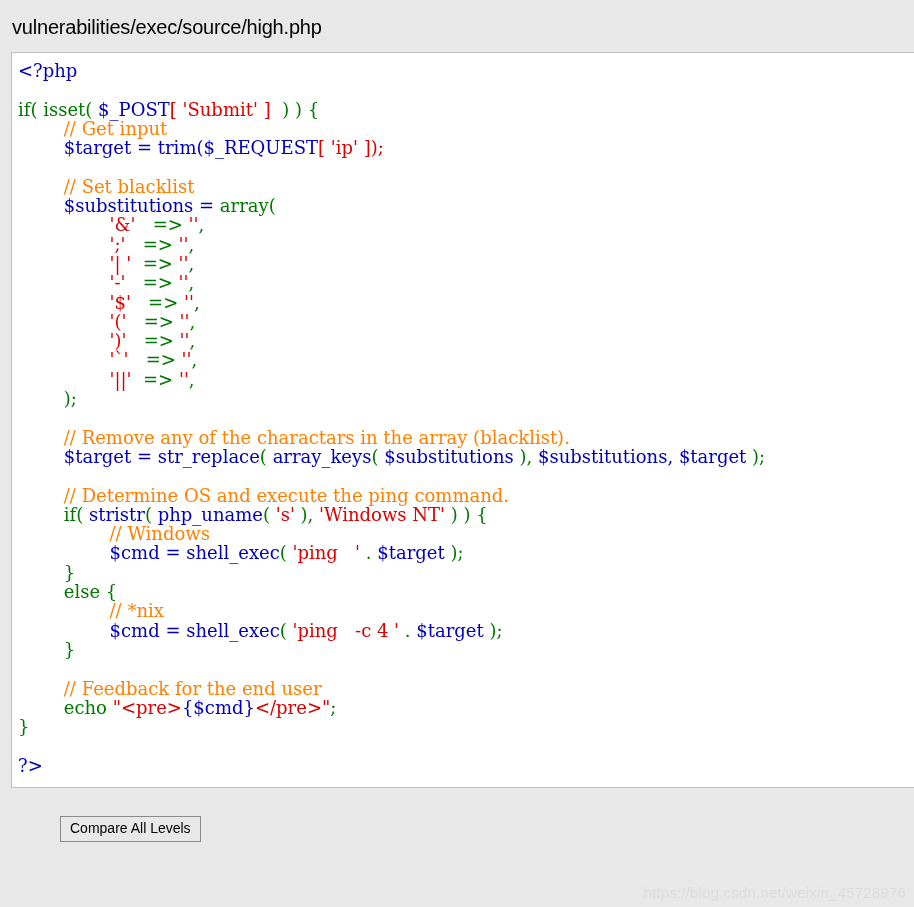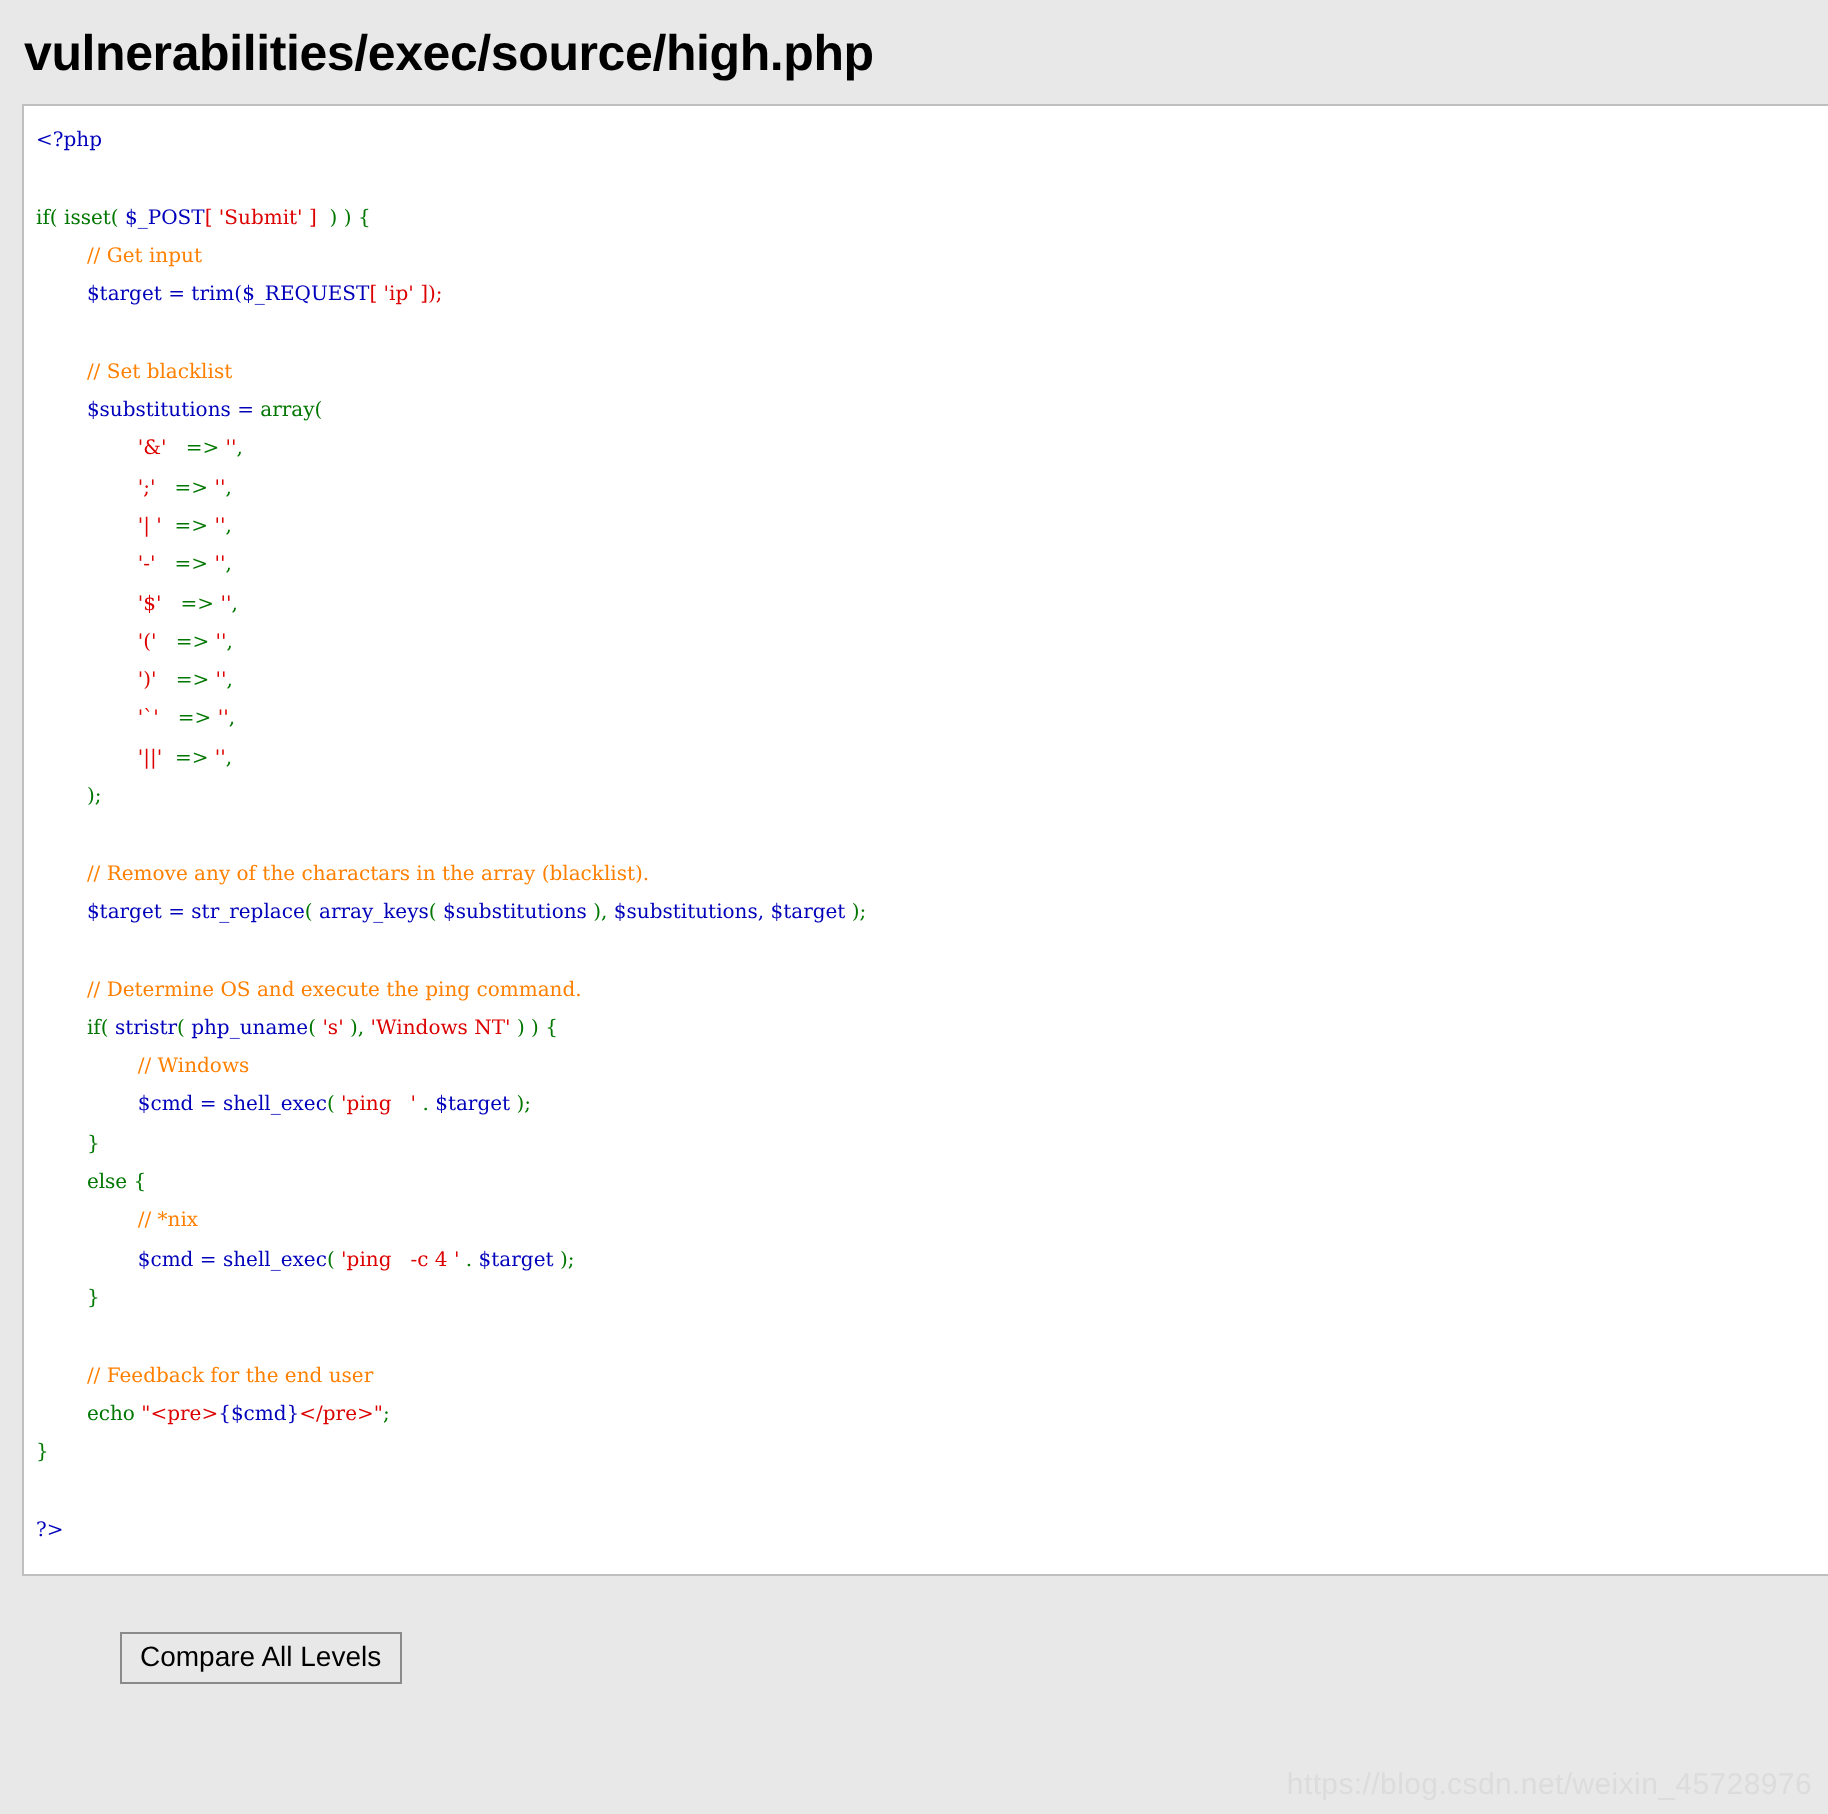--- a/index.html
+++ b/index.html
@@ -10,43 +10,43 @@
   body {
     width: 914px;
     height: 907px;
     background: #e8e8e8;
     font-family: "Liberation Sans", sans-serif;
     overflow: hidden;
     position: relative;
   }
 
   #page-title {
-    font-size: 25px;
-    font-weight: bold;
+    font-size: 20px;
+    font-weight: normal;
     color: #000000;
     padding: 16px 0 0 12px;
     letter-spacing: -0.2px;
     line-height: 22px;
   }
 
   #code-panel {
     margin: 14px 0 0 11px;
     background: #ffffff;
     border: 1px solid #bfbfbf;
     border-right: none;
     height: 736px;
     box-sizing: border-box;
     overflow: hidden;
     padding: 8px 0 0 6px;
   }
 
   pre.code {
     margin: 0;
     font-family: "DejaVu Serif", "Liberation Serif", serif;
-    font-size: 10px;
+    font-size: 18px;
     line-height: 19.3px;
     white-space: pre;
     color: #000000;
     letter-spacing: 0px;
   }
 
   
   .k  { color: #0000bb; }   
   .kw { color: #007700; }   
   .v  { color: #0000bb; }   

